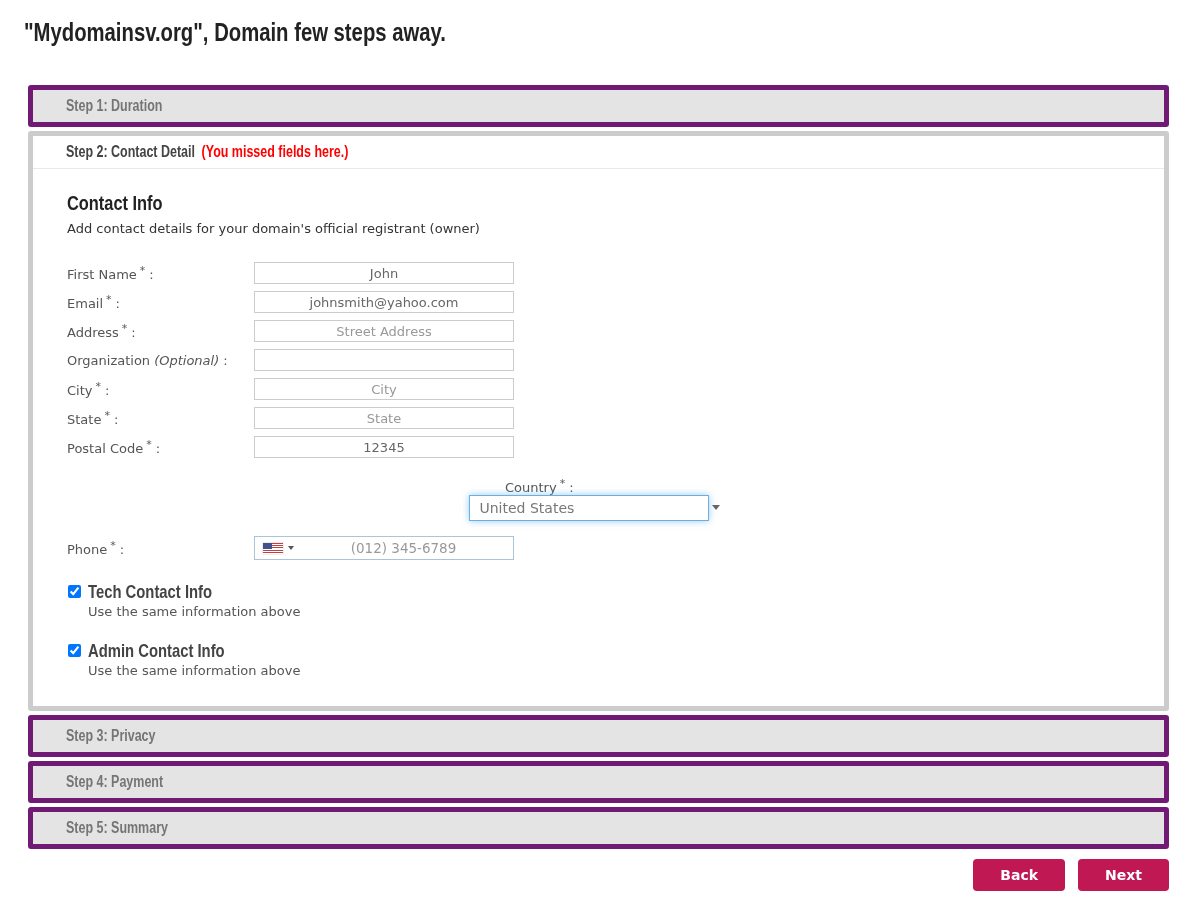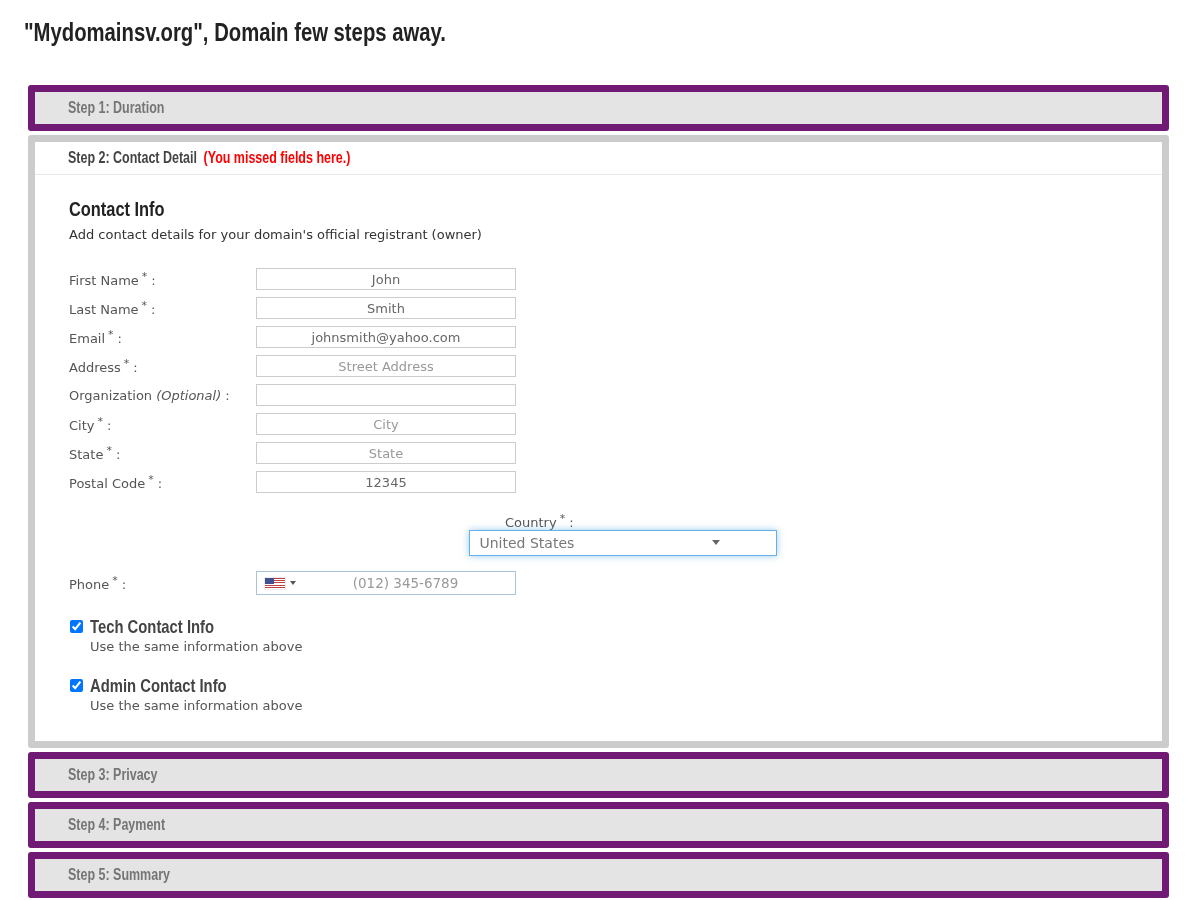--- a/index.html
+++ b/index.html
@@ -33,21 +33,21 @@
     background: #f2dede;
     border: 1px solid #ebccd1;
     border-radius: 4px;
     padding: 15px 16px;
     color: #b94a48;
     font-size: 13.5px;
   }
 
   .accordion { margin-top: 37px; }
   .panel {
-    border: 7px solid #701a75;
+    border: 5px solid #701a75;
     border-radius: 3px;
     margin-bottom: 4px;
     background: #e4e4e4;
   }
   .panel-heading {
     padding: 6px 33px 7px;
     cursor: pointer;
     font-size: 16px;
     color: #757575;
     line-height: 19px;
@@ -99,21 +99,21 @@
     outline: none;
     border-radius: 0;
     text-align: center;
   }
   input::placeholder { color: #999; opacity: 1; }
 
   .row-country { margin-top: 19px; flex-direction: column; }
   .select-wrap { position: relative; width: 260px; }
   select {
     box-sizing: border-box;
-    width: 308px; height: 26px;
+    width: 240px; height: 26px;
     border: 1px solid #66afe9;
     box-shadow: 0 0 7px rgba(102,175,233,0.65);
     padding: 2px 10px;
     font-family: "DejaVu Sans", sans-serif;
     font-size: 14px;
     color: #777;
     background: #fff;
     -webkit-appearance: none;
     appearance: none;
     border-radius: 0;
@@ -215,24 +215,20 @@
       </div>
       <div class="panel-body">
         <h2 class="section-heading"><span class="cond">Contact Info</span></h2>
         <p class="section-sub">Add contact details for your domain's official registrant (owner)</p>
 
         <div class="frow">
           <label class="flabel"><span>First Name</span><span class="marker-req">*</span><span class="colon">:</span></label>
           <input type="text" value="John" style="">
         </div>
 
-        <div class="frow">
-          <label class="flabel"><span>Last Name</span><span class="marker-req">*</span><span class="colon">:</span></label>
-          <input type="text" value="Smith" style="">
-        </div>
 
         <div class="frow">
           <label class="flabel"><span>Email</span><span class="marker-req">*</span><span class="colon">:</span></label>
           <input type="text" value="johnsmith@yahoo.com" style="">
         </div>
 
         <div class="frow">
           <label class="flabel"><span>Address</span><span class="marker-req">*</span><span class="colon">:</span></label>
           <input type="text" placeholder="Street Address" style="">
         </div>

